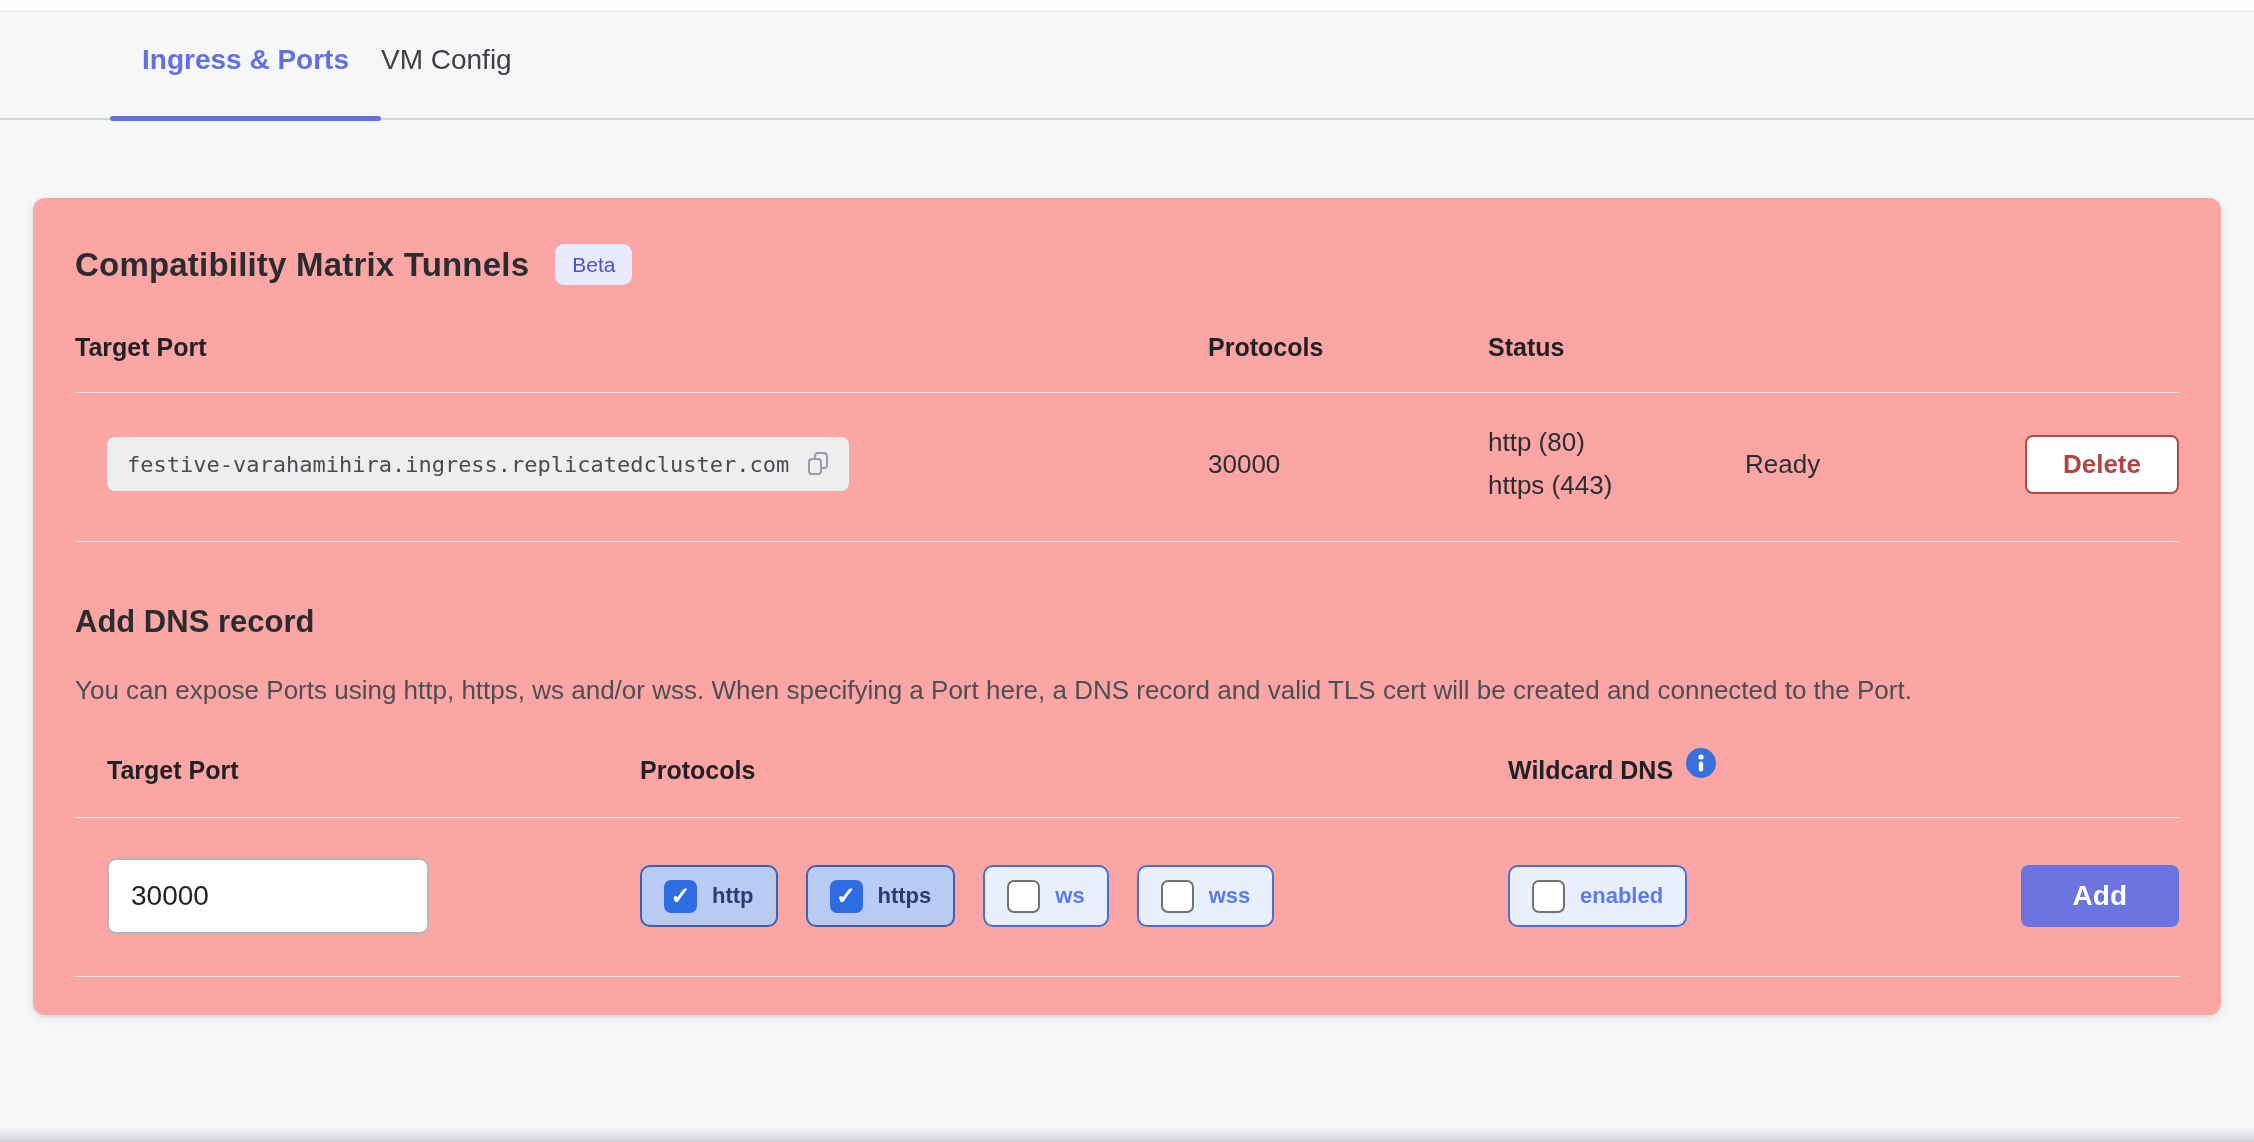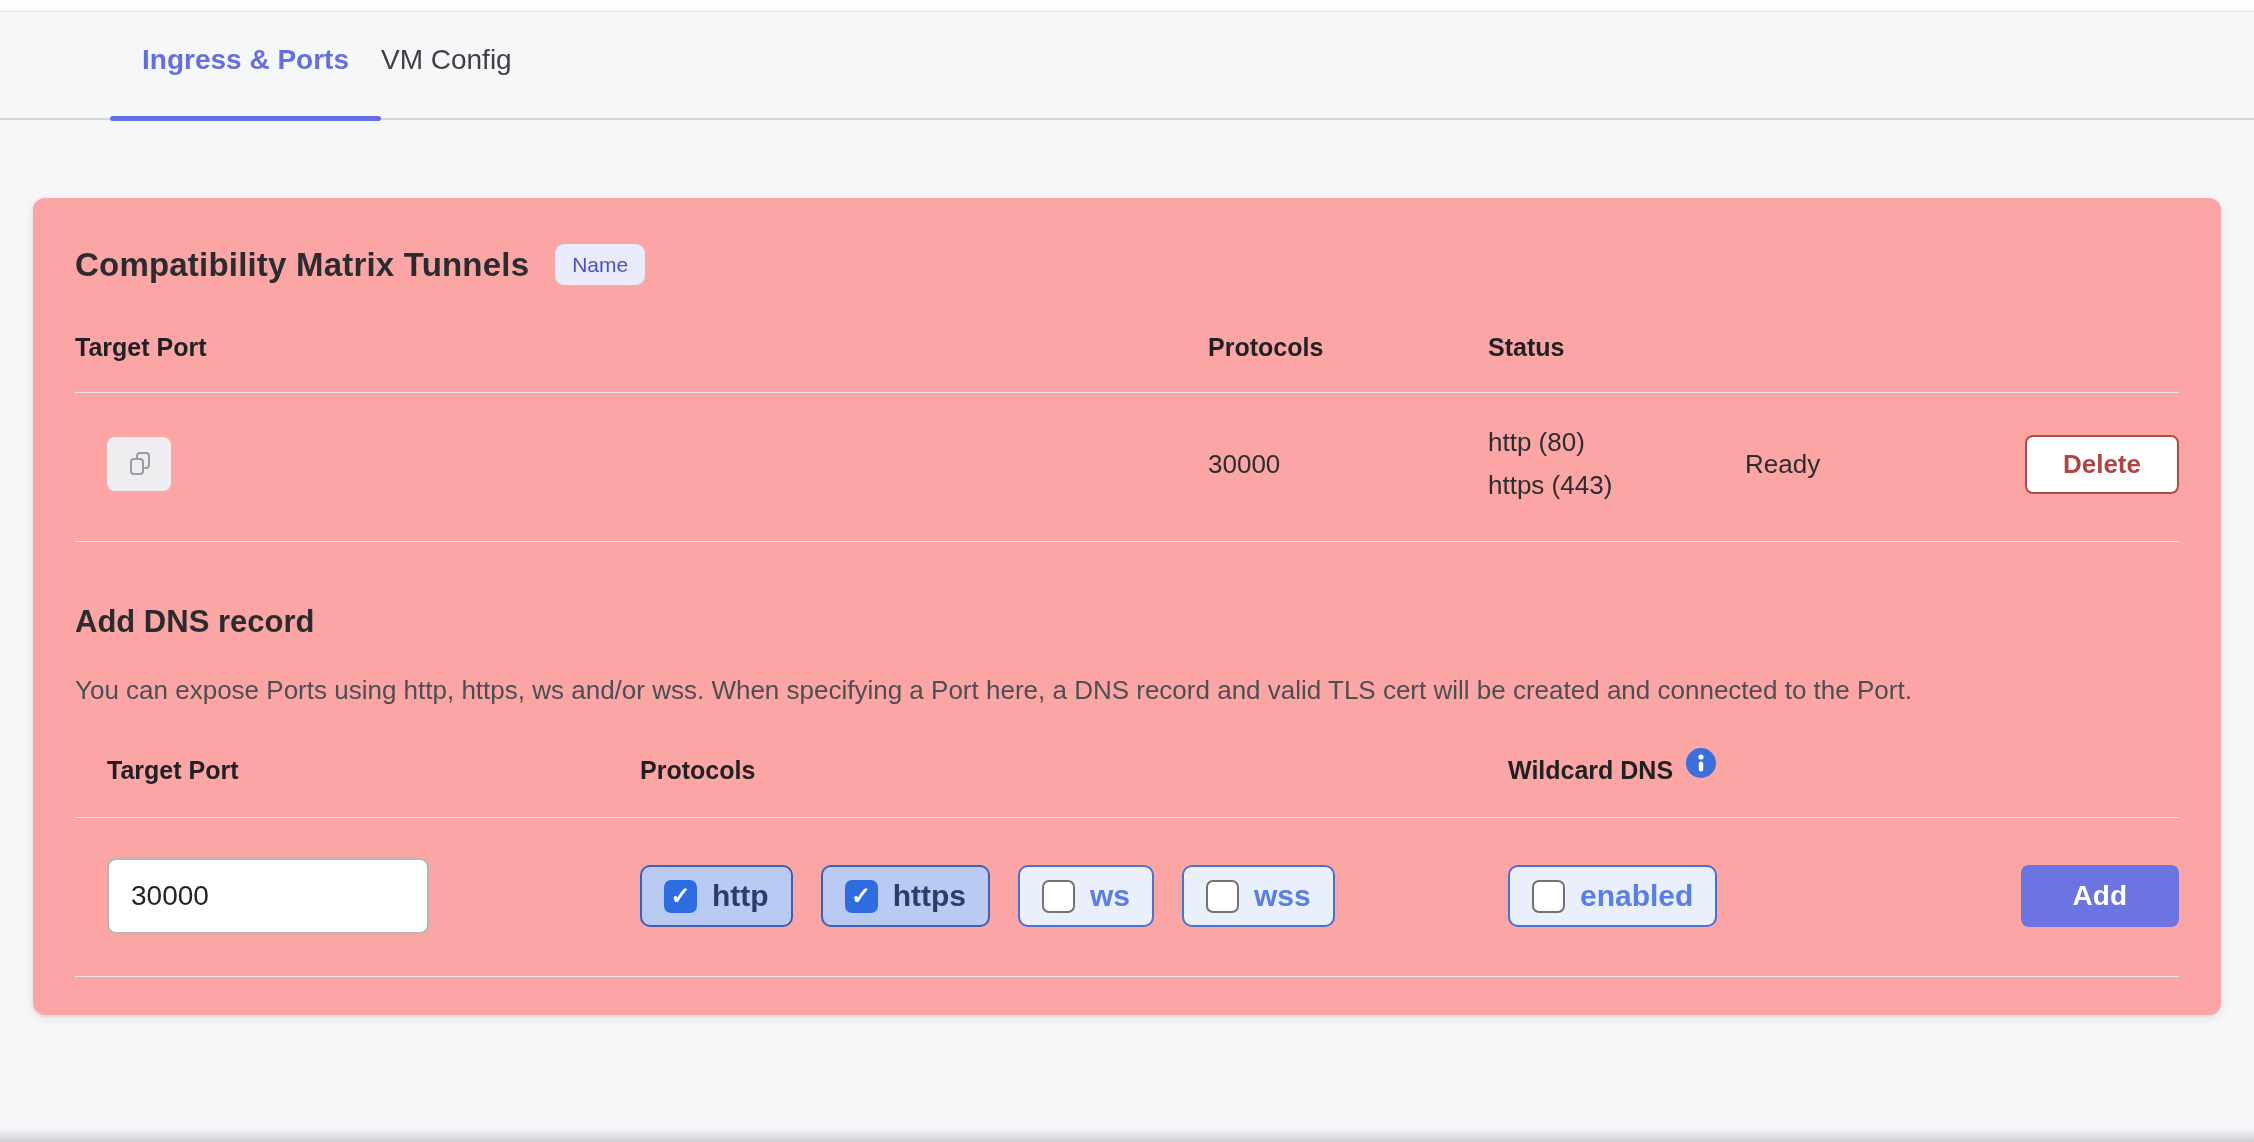--- a/index.html
+++ b/index.html
@@ -112,21 +112,21 @@
     background:#fff; outline:none;
   }
 
   .chip-row { display:flex; gap:28px; align-items:center; }
   .chip {
     display:inline-flex; align-items:center; gap:15px;
     height:62px; padding:0 22px;
     border-radius:10px; cursor:pointer;
     border:2px solid #4a6fd2; background:#e9effb;
   }
-  .chip .chip-label { font-size:30px; font-weight:bold; color:#5b7de9; }
+  .chip .chip-label { font-size:22px; font-weight:bold; color:#5b7de9; }
   .chip .cb {
     width:33px; height:33px; border-radius:7px;
     background:#ffffff; border:2px solid #717276;
     display:flex; align-items:center; justify-content:center;
   }
   .chip .cb .tick { display:none; color:#ffffff; font-size:24px; font-weight:bold; line-height:1; }
   .chip.on { background:#b9cbf2; border-color:#3f5fb3; }
   .chip.on .chip-label { color:#2c3c6e; }
   .chip.on .cb { background:#2e6ce2; border-color:#2e6ce2; }
   .chip.on .cb .tick { display:block; }
@@ -152,33 +152,34 @@
 
 <div class="tabs">
   <div class="tab active">Ingress &amp; Ports</div>
   <div class="tab">VM Config</div>
 </div>
 
 <div class="card">
 
   <div class="card-title-row">
     <div class="card-title">Compatibility Matrix Tunnels</div>
-    <div class="beta-badge">Name</div>
+    <div class="beta-badge">Beta</div>
   </div>
 
   <div class="t-head">
     <div class="th">Target Port</div>
     <div class="th">Protocols</div>
     <div class="th">Status</div>
     <div class="th"></div>
   </div>
 
   <div class="t-row">
     <div class="td first">
       <span class="dns-pill">
+        <span>festive-varahamihira.ingress.replicatedcluster.com</span>
         <span class="copy-btn">
           <svg width="26" height="28" viewBox="0 0 26 28" fill="none">
             <rect x="10" y="3" width="12" height="15" rx="3" stroke="#9b9ba1" stroke-width="2" fill="#eeeef0"></rect>
             <rect x="4" y="9" width="12" height="15" rx="3" stroke="#9b9ba1" stroke-width="2" fill="#eeeef0"></rect>
           </svg>
         </span>
       </span>
     </div>
     <div class="td">30000</div>
     <div class="td">

